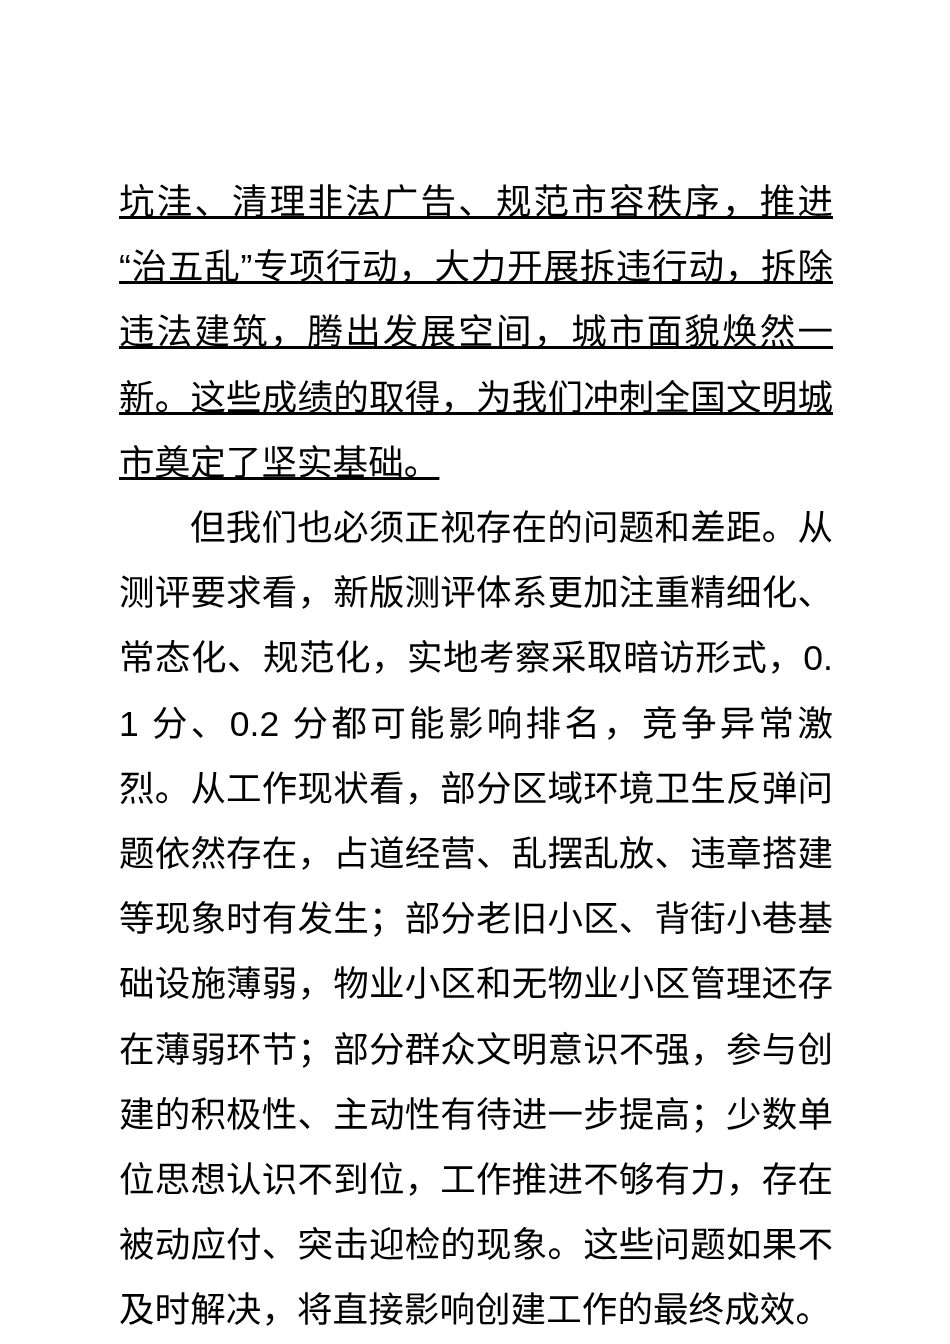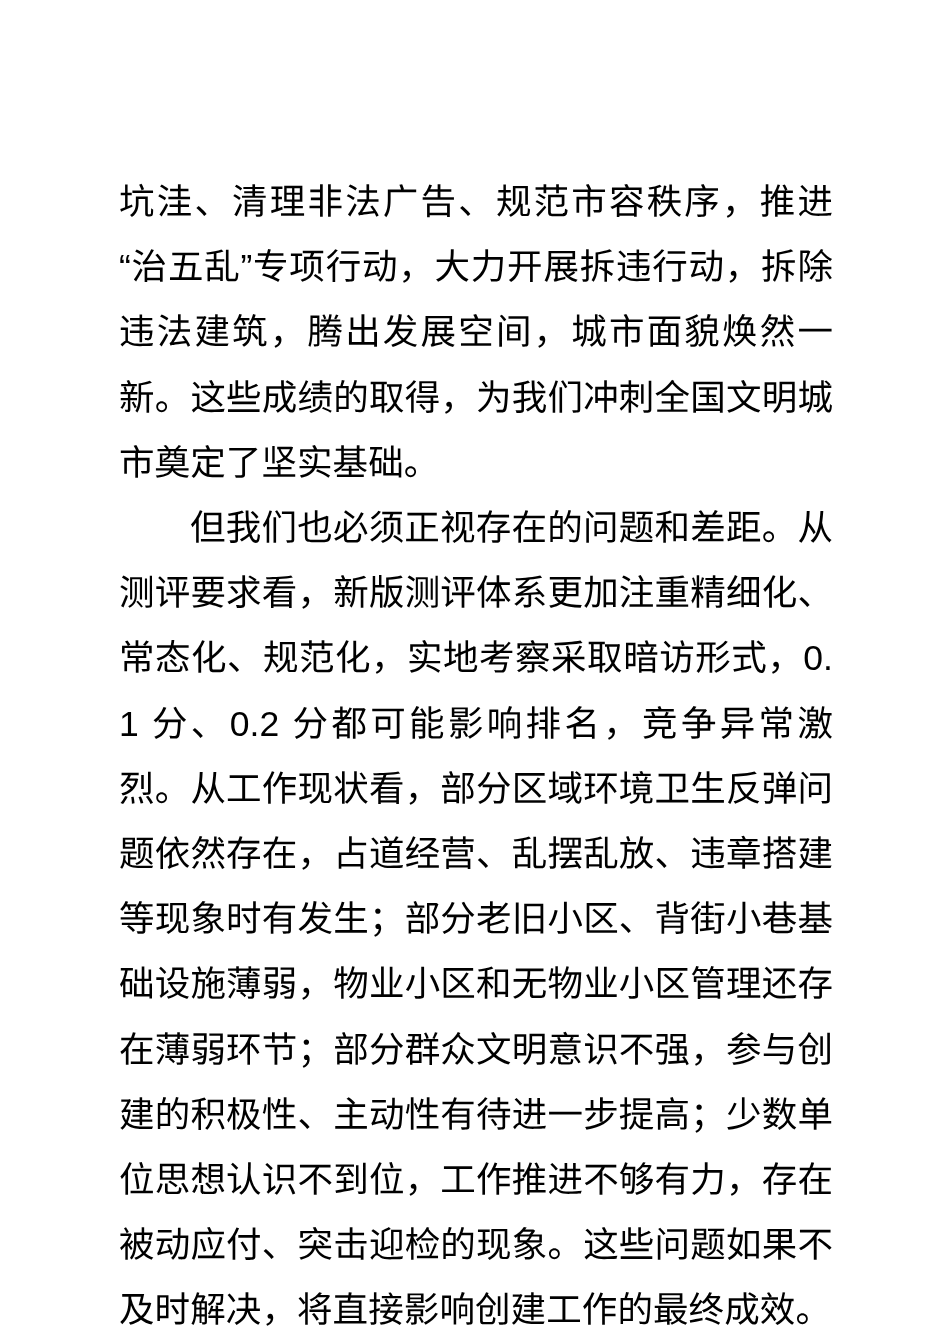--- a/index.html
+++ b/index.html
@@ -36,20 +36,21 @@
     text-justify: inter-ideograph;
     letter-spacing: 0.1px;
     word-break: break-all;
     font-weight: 400;
   }
   .para.indent {
     text-indent: 2em;
   }
   .para.cont {
     text-indent: 0;
+    text-decoration: underline;
   }
   .doc-text-block { position: relative; }
 </style>
 </head>
 <body>
 
 <div class="page">
   <div class="page-body doc-text-block">
 
     <p class="para cont">坑洼、清理非法广告、规范市容秩序，推进“治五乱”专项行动，大力开展拆违行动，拆除违法建筑，腾出发展空间，城市面貌焕然一新。这些成绩的取得，为我们冲刺全国文明城市奠定了坚实基础。</p>

